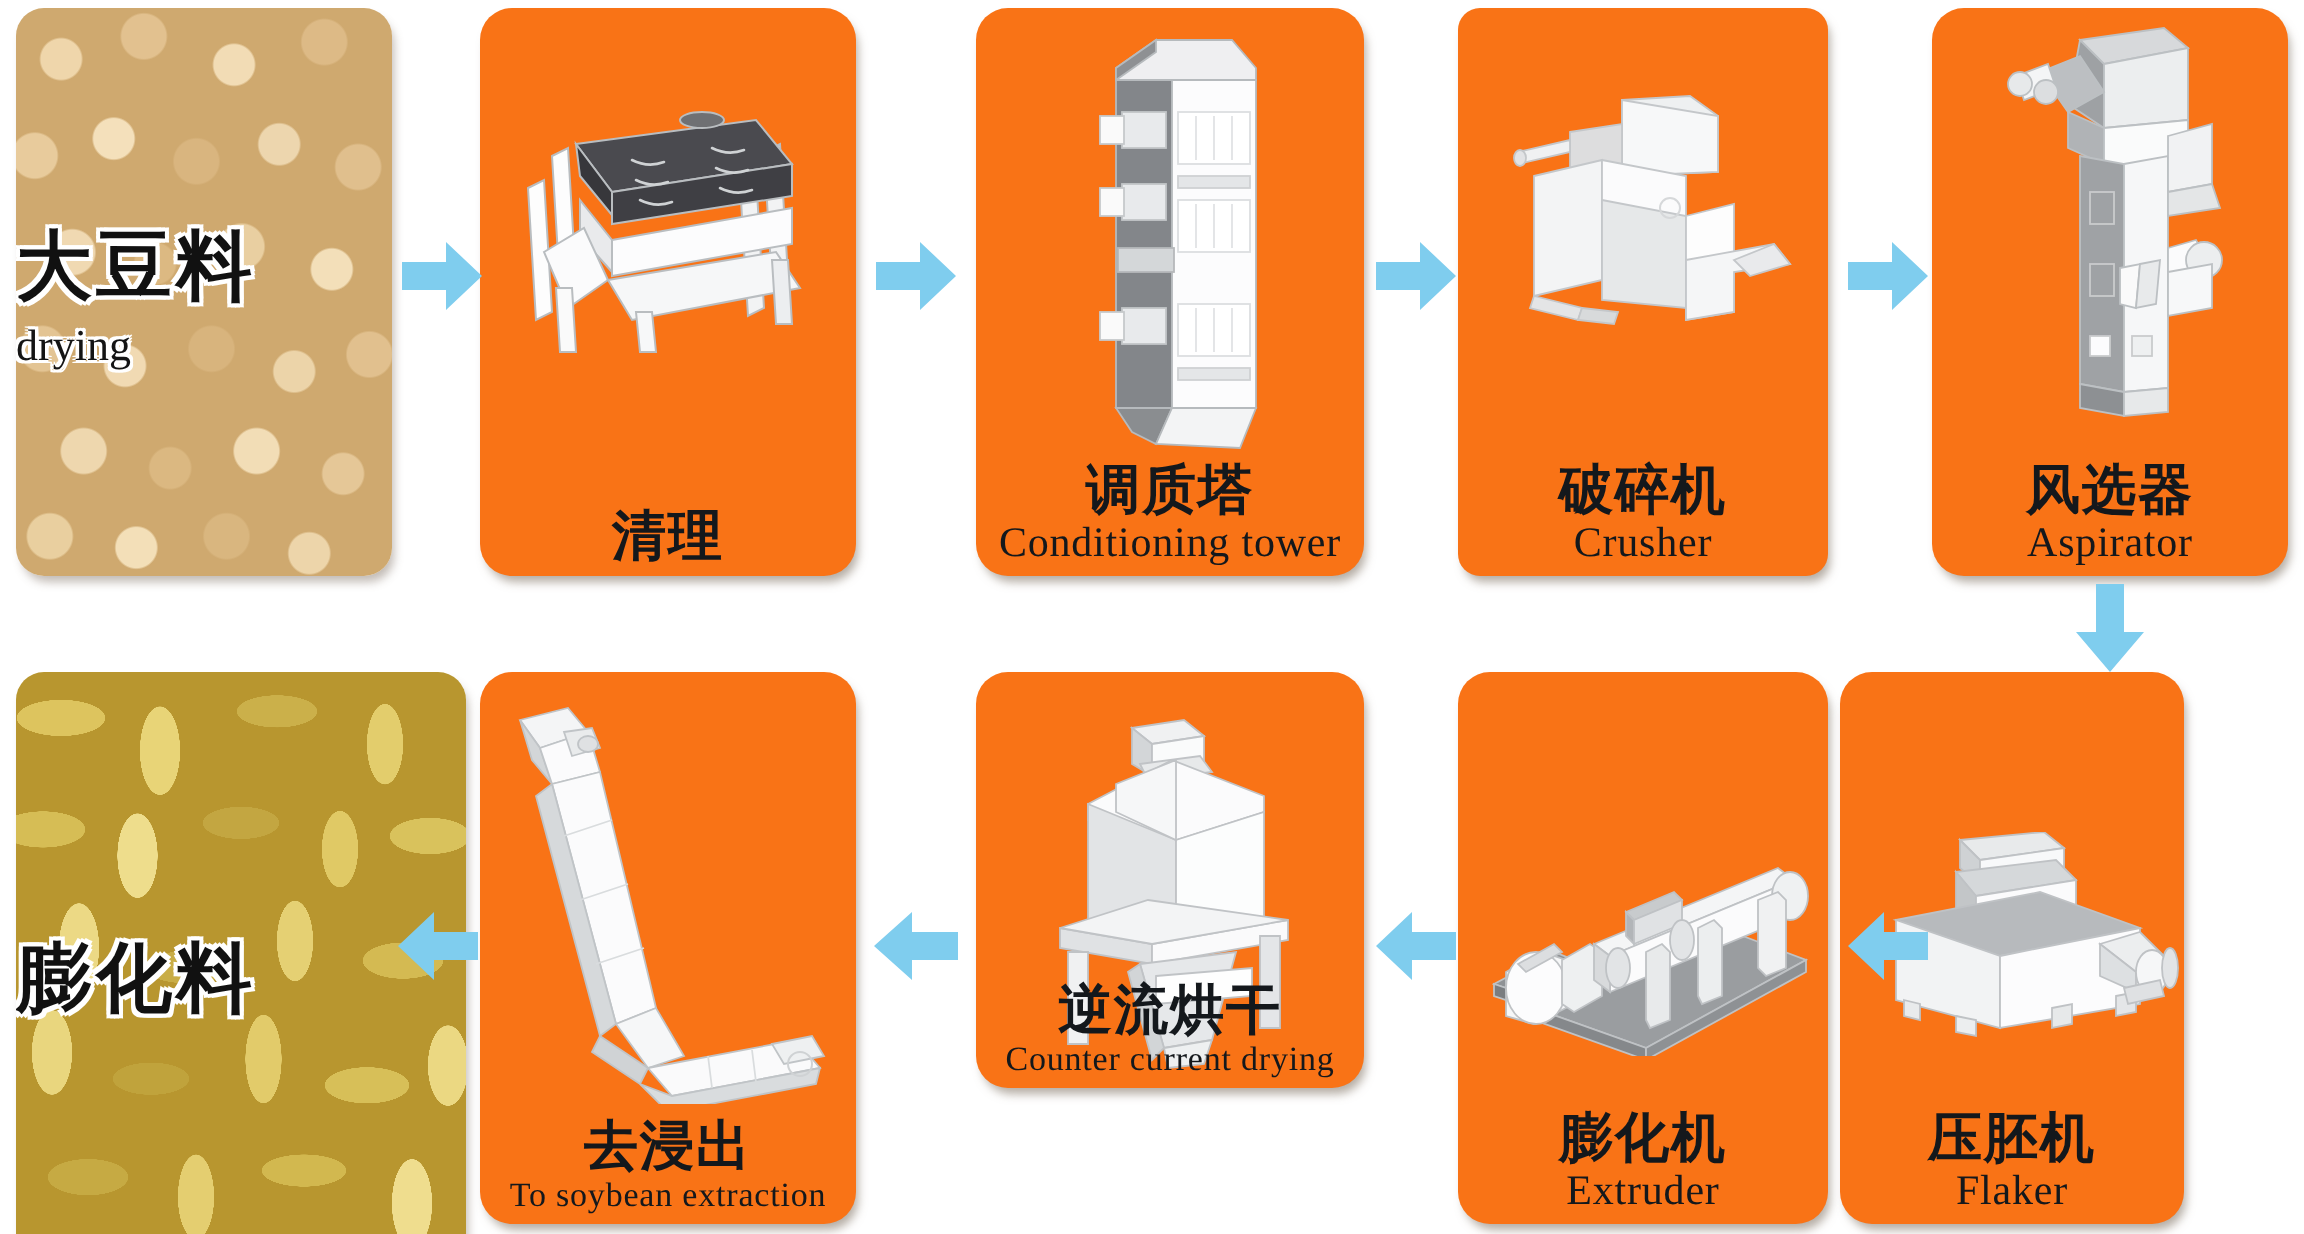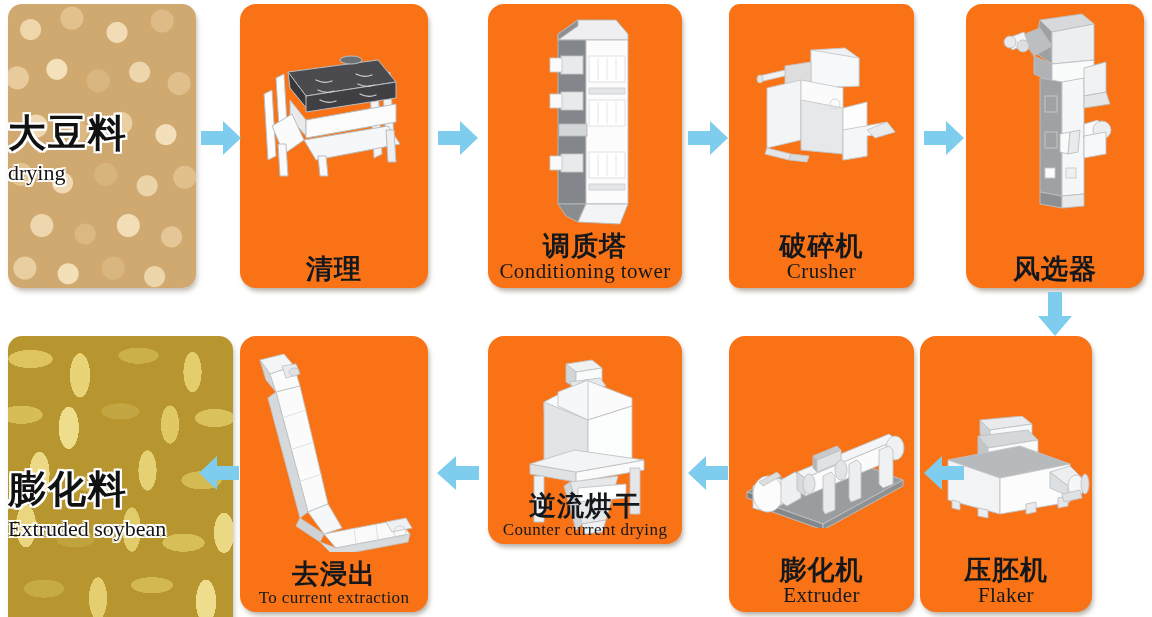--- a/index.html
+++ b/index.html
@@ -310,34 +310,34 @@
           <path d="M80 120 L90 118 L88 140 L78 142 Z" fill="#e8eaeb"></path>
           <rect x="55" y="84" width="12" height="16" fill="none" stroke="#c9cbcd"></rect>
           <rect x="55" y="120" width="12" height="16" fill="none" stroke="#c9cbcd"></rect>
           <rect x="55" y="156" width="10" height="10" fill="#fcfcfd" stroke="#c9cbcd"></rect>
           <rect x="76" y="156" width="10" height="10" fill="#eef0f1" stroke="#c9cbcd"></rect>
         </g>
       </svg>
     </div>
     <div class="cap">
       <span class="cap-cn">风选器</span>
+      <span class="cap-en">Aspirator</span>
     </div>
   </div>
 
   <div class="arrow" style="left:1037px;top:292px;">
     <svg width="36" height="44" viewBox="0 0 36 44">
       <path d="M11 0 L25 0 L25 24 L35 24 L18 44 L1 24 L11 24 Z" fill="#7FCDEE"></path>
     </svg>
   </div>
 
   <div class="photo" style="left:8px;top:336px;width:188px;height:328px;padding-left:37px;">
     <div class="ext-tex"></div>
     <div class="photo-caption" style="top:128px;">
       <span class="ph-cn">膨化料</span>
-      <span class="ph-en">Extruded soybean</span>
     </div>
   </div>
 
   <div class="arrow" style="left:199px;top:455px;">
     <svg width="40" height="36" viewBox="0 0 40 36">
       <path d="M40 11 L18 11 L18 1 L0 18 L18 35 L18 25 L40 25 Z" fill="#7FCDEE"></path>
     </svg>
   </div>
 
   <div class="panel" style="left:240px;top:336px;width:188px;height:276px;">
@@ -362,21 +362,21 @@
           <line x1="32" y1="66" x2="56" y2="58"></line>
           <line x1="40" y1="98" x2="64" y2="90"></line>
           <line x1="48" y1="130" x2="72" y2="122"></line>
           <line x1="104" y1="176" x2="106" y2="192"></line>
           <line x1="126" y1="173" x2="128" y2="189"></line>
         </g>
       </svg>
     </div>
     <div class="cap">
       <span class="cap-cn">去浸出</span>
-      <span class="cap-en small">To current extraction</span>
+      <span class="cap-en small">To soybean extraction</span>
     </div>
   </div>
 
   <div class="arrow" style="left:437px;top:455px;">
     <svg width="42" height="36" viewBox="0 0 42 36">
       <path d="M42 11 L19 11 L19 1 L0 18 L19 35 L19 25 L42 25 Z" fill="#7FCDEE"></path>
     </svg>
   </div>
 
   <div class="panel" style="left:488px;top:336px;width:194px;height:208px;">

